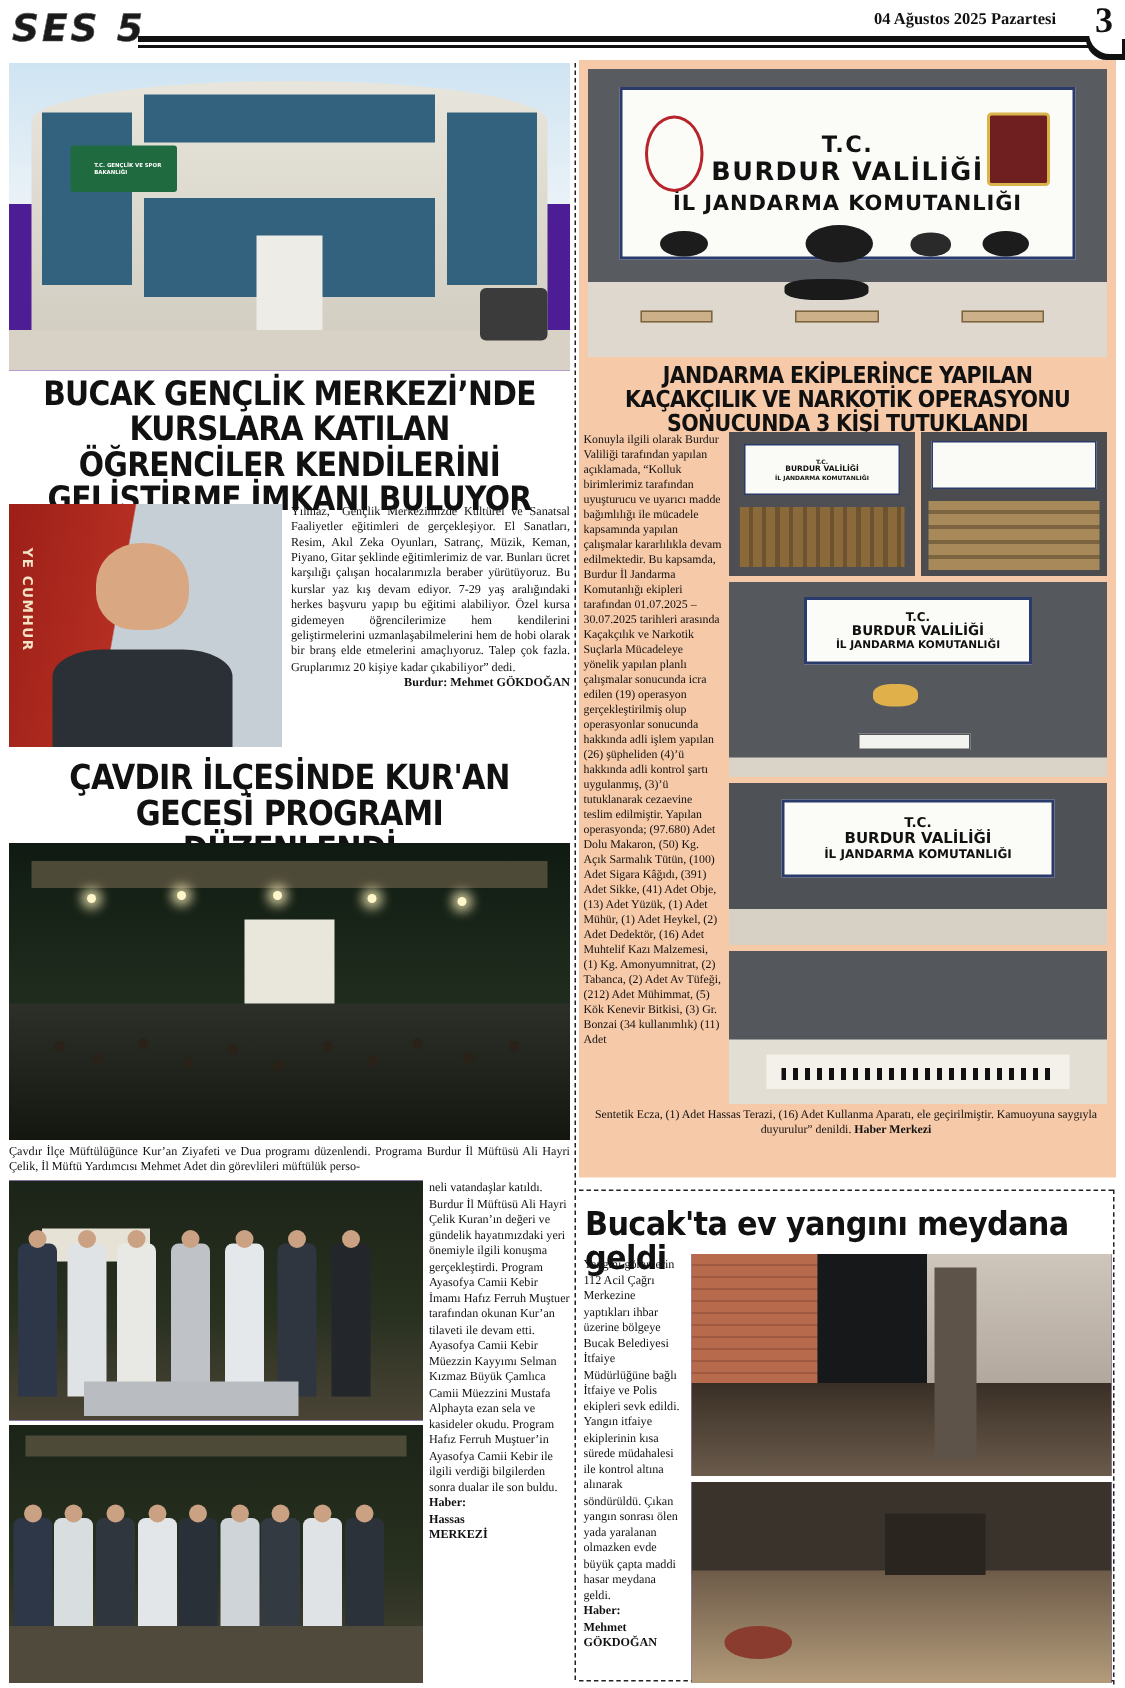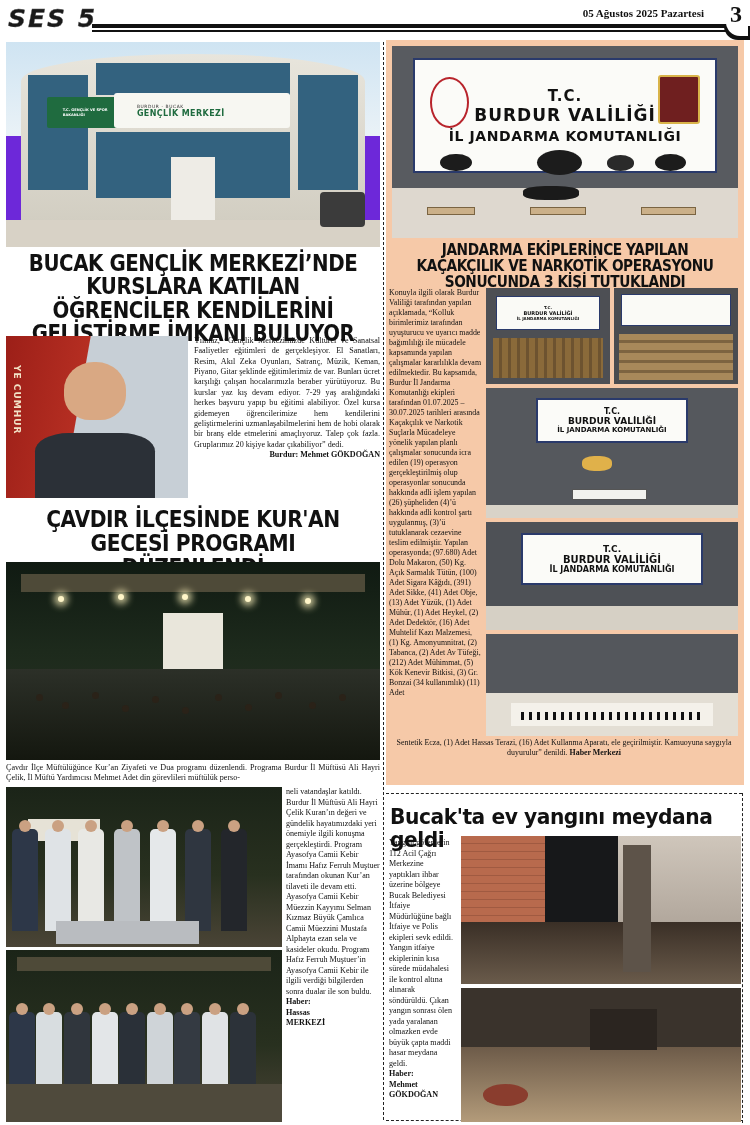--- a/index.html
+++ b/index.html
@@ -51,21 +51,21 @@
     background: #111;
     border-bottom-left-radius: 16px;
   }
   .masthead-corner::after {
     content: ""; position: absolute; left: 2px; top: -4px;
     width: 22px; height: 14px; background: #fff;
     border-bottom-left-radius: 14px;
   }
 
   
-  .photo { position: absolute; overflow: hidden; background: #6d28d9; }
+  .photo { position: absolute; overflow: hidden; background: #4c1d95; }
 
   .hl {
     font-family: "DejaVu Sans", sans-serif;
     font-weight: bold;
     text-align: center;
     line-height: 1.04;
     color: #111;
     letter-spacing: -0.5px;
     transform: scaleX(0.88);
     transform-origin: center;
@@ -264,38 +264,34 @@
   .pt-body { position:absolute; left:16%; bottom:0; width:66%; height:40%;
              background:#2b3037; border-radius:28% 28% 0 0; }
 </style>
 </head>
 <body>
 
 <div class="masthead">
   <div class="logo-ses">SES 5</div>
   <div class="masthead-rule"></div>
   <div class="masthead-rule2"></div>
-  <div class="masthead-date">05 Ağustos 2025 Pazartesi</div>
+  <div class="masthead-date">04 Ağustos 2025 Pazartesi</div>
   <div class="masthead-page">3</div>
   <div class="masthead-corner"></div>
 </div>
 
 <div class="photo" id="photo-genclik">
   <div class="bld-sky"></div>
   <div class="bld-body"></div>
   <div class="glass" style="left:6%;top:16%;width:16%;height:56%;"></div>
   <div class="glass" style="left:24%;top:10%;width:52%;height:16%;"></div>
   <div class="glass" style="left:78%;top:16%;width:16%;height:56%;"></div>
   <div class="glass" style="left:24%;top:44%;width:52%;height:32%;"></div>
   <div class="sign-green">
     <div class="sign-gt">T.C. GENÇLİK VE SPOR BAKANLIĞI</div>
-  </div>
-  <div class="sign-white">
-    <div class="sign-t1">BURDUR - BUCAK</div>
-    <div class="sign-t2">GENÇLİK MERKEZİ</div>
   </div>
   <div style="position:absolute;left:44%;top:56%;width:12%;height:34%;background:#eeece6;"></div>
   <div class="ground"></div>
   <div style="position:absolute;right:4%;bottom:10%;width:12%;height:17%;background:#3b3b3b;border-radius:4px;"></div>
 </div>
 
 <div class="hl" id="hl-bucak">BUCAK GENÇLİK MERKEZİ’NDE KURSLARA KATILAN ÖĞRENCİLER KENDİLERİNİ GELİŞTİRME İMKANI BULUYOR</div>
 
 <div class="photo" id="photo-woman">
   <div class="pt-banner"></div>

